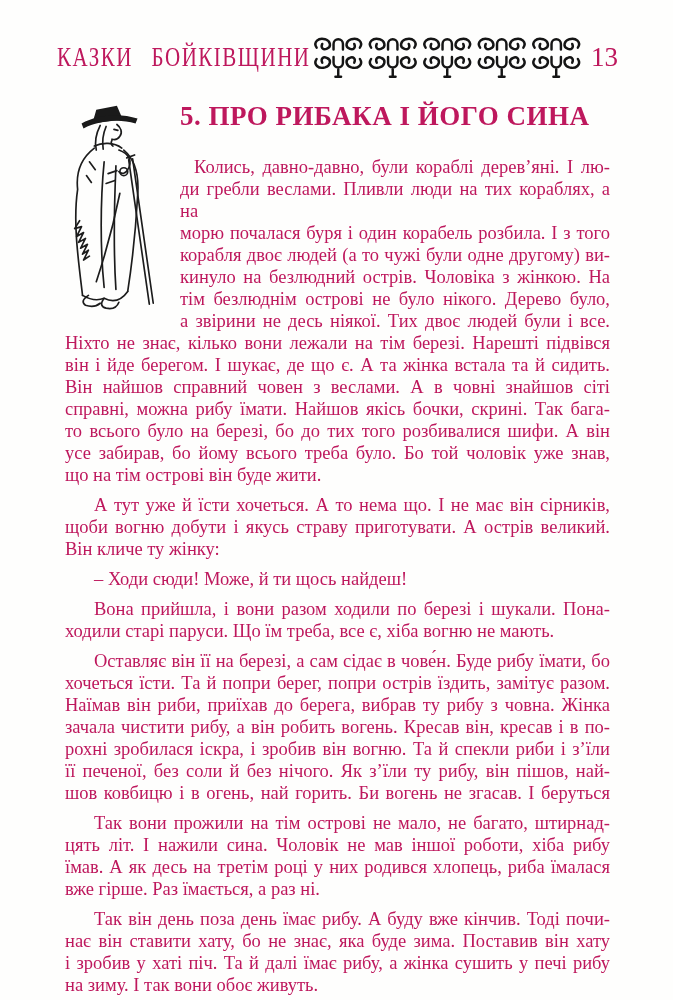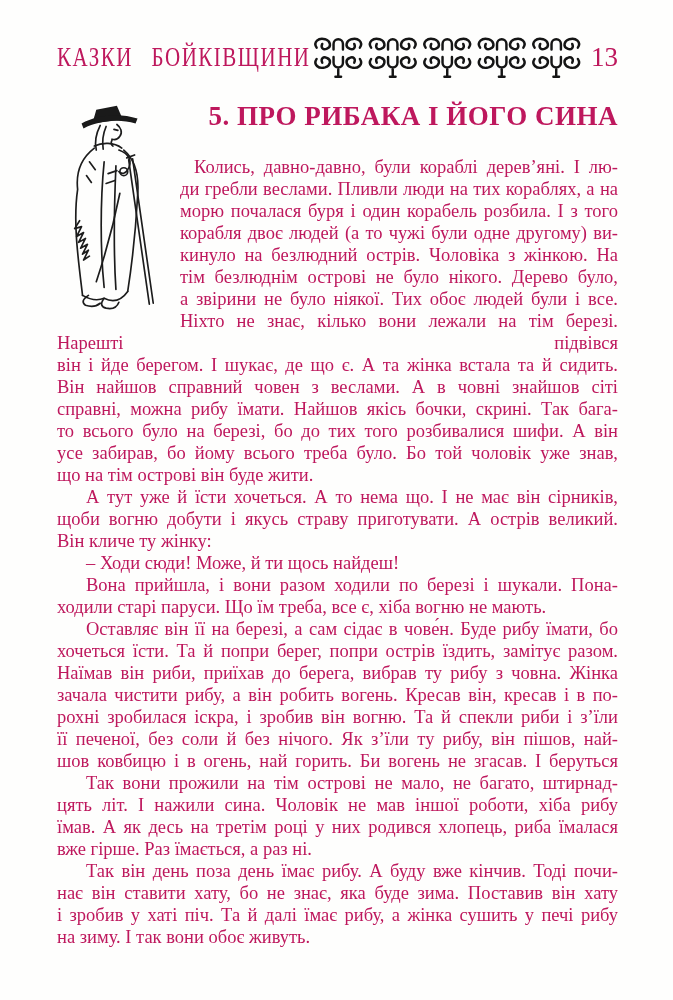--- a/index.html
+++ b/index.html
@@ -37,26 +37,26 @@
   .content{margin-top:18px;}
   .illustration{
     float:left;
     width:110px;height:212px;
     margin:2px 13px 0 0;
   }
   .story-title{
     font-size:27px;
     line-height:34px;
     font-weight:700;
-    text-align:right;
+    text-align:left;
     margin:6px 0 23px 0;
     letter-spacing:.5px;
     white-space:nowrap;
   }
-  .para{margin:0;}
+  .para{margin:8px;}
   .jline{
     font-size:18.5px;
     line-height:22px;
     text-align:justify;
     text-align-last:justify;
     white-space:normal;
   }
   .jline.last{text-align-last:left;}
   .jline.first{text-indent:29px;}
   .para:nth-child(1) .jline.first{text-indent:14px;}
@@ -141,21 +141,21 @@
     <h1 class="story-title">5. ПРО РИБАКА І ЙОГО СИНА</h1>
 
     <div id="story">
         <div class="para">
           <div class="jline first">Колись, давно-давно, були кораблі дерев’яні. І лю-</div>
           <div class="jline">ди гребли веслами. Пливли люди на тих кораблях, а на</div>
           <div class="jline">морю почалася буря і один корабель розбила. І з того</div>
           <div class="jline">корабля двоє людей (а то чужі були одне другому) ви-</div>
           <div class="jline">кинуло на безлюдний острів. Чоловіка з жінкою. На</div>
           <div class="jline">тім безлюднім острові не було нікого. Дерево було,</div>
-          <div class="jline">а звірини не було ніякої. Тих обоє людей були і все.</div>
+          <div class="jline">а звірини не десь ніякої. Тих двоє людей були і все.</div>
           <div class="jline">Ніхто не знає, кілько вони лежали на тім березі. Нарешті підвівся</div>
           <div class="jline">він і йде берегом. І шукає, де що є. А та жінка встала та й сидить.</div>
           <div class="jline">Він найшов справний човен з веслами. А в човні знайшов сіті</div>
           <div class="jline">справні, можна рибу їмати. Найшов якісь бочки, скрині. Так бага-</div>
           <div class="jline">то всього було на березі, бо до тих того розбивалися шифи. А він</div>
           <div class="jline">усе забирав, бо йому всього треба було. Бо той чоловік уже знав,</div>
           <div class="jline last">що на тім острові він буде жити.</div>
         </div>
         <div class="para">
           <div class="jline first">А тут уже й їсти хочеться. А то нема що. І не має він сірників,</div>

